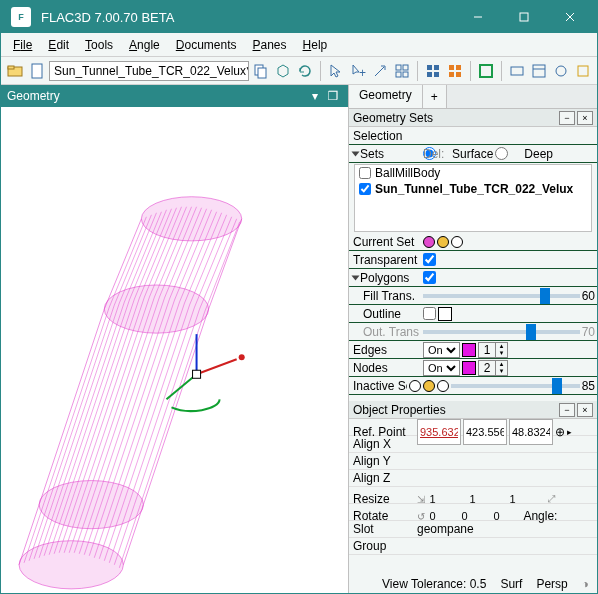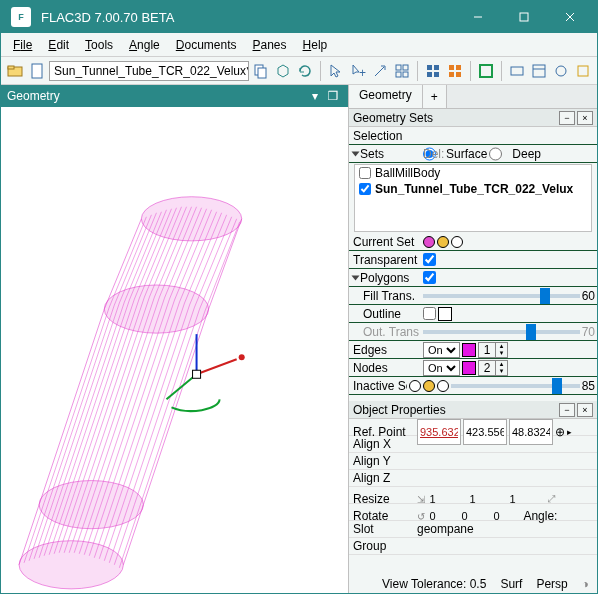--- a/index.html
+++ b/index.html
@@ -31,21 +31,21 @@
 .panelhdr { height: 18px; display: flex; align-items: center; padding: 0 4px; font-size: 11px; background: #e4eae9; border-bottom: 1px solid #c8c8c8; }
 .panelhdr .spacer { flex: 1; }
 .panelhdr .hbtn { width: 16px; height: 14px; border: 1px solid #888; margin-left: 2px; display: flex; align-items: center; justify-content: center; font-size: 9px; cursor: pointer; background: #f2f6f5; }
 .proprow { display: flex; align-items: center; height: 18px; border-bottom: 1px solid #14532d; font-size: 11px; }
 .proprow .lbl { width: 72px; padding-left: 4px; white-space: nowrap; overflow: hidden; }
 .proprow .val { flex: 1; display: flex; align-items: center; gap: 2px; padding: 0 2px; }
 .listbox { height: 68px; background: #fff; border: 1px solid #c0c0c0; margin: 1px 5px; overflow: auto; }
 .listitem { display: flex; align-items: center; height: 16px; padding: 0 4px; gap: 4px; font-size: 11px; }
 .listitem input { width: 12px; height: 12px; }
 .listitem.sel { font-weight: bold; }
-.radio { display: inline-flex; gap: 10px; font-size: 11px; margin-top: 36px; }
+.radio { display: inline-flex; align-items: center; gap: 16px; font-size: 11px; margin-top: 36px; }
 .radio input { margin: 0; }
 .colorcircle { width: 12px; height: 12px; border-radius: 50%; border: 1px solid #000; display: inline-block; }
 .slider { -webkit-appearance: none; height: 4px; background: #c4d4e0; flex: 1; }
 .slider::-webkit-slider-thumb { -webkit-appearance: none; width: 10px; height: 16px; background: #0078d7; }
 .miniselect { height: 16px; font-size: 11px; border: 1px solid #888; background: #fff; }
 .spinbox { display: inline-flex; border: 1px solid #888; height: 16px; }
 .spinbox .sfield{ width:16px; text-align:center; }
 .spinbox .sbtns{ display:flex; flex-direction:column; }
 .spinbox .sb{ height:8px; width:12px; font-size:7px; line-height:6px; border-left:1px solid #888; text-align:center; cursor:pointer;}
 .colorsq { width: 14px; height: 14px; border: 1px solid #000; }

